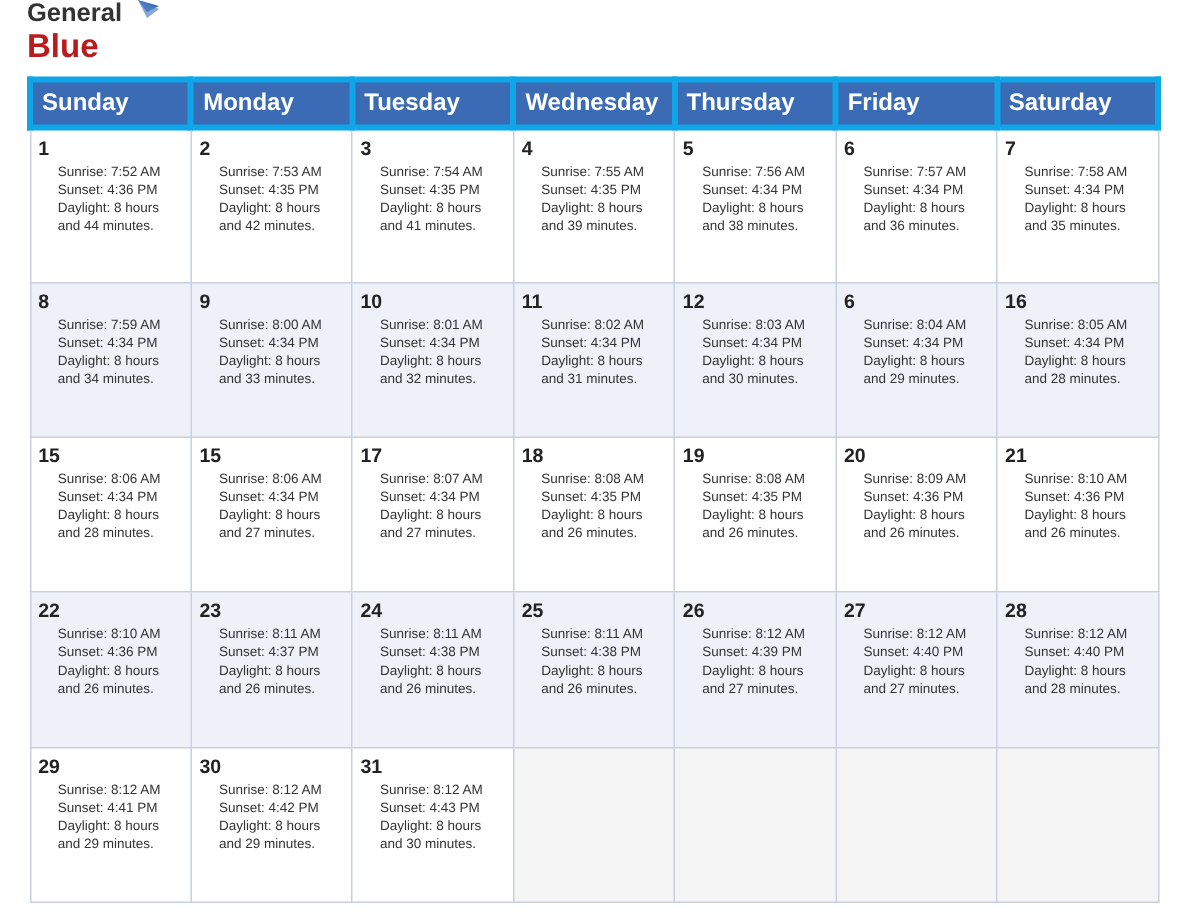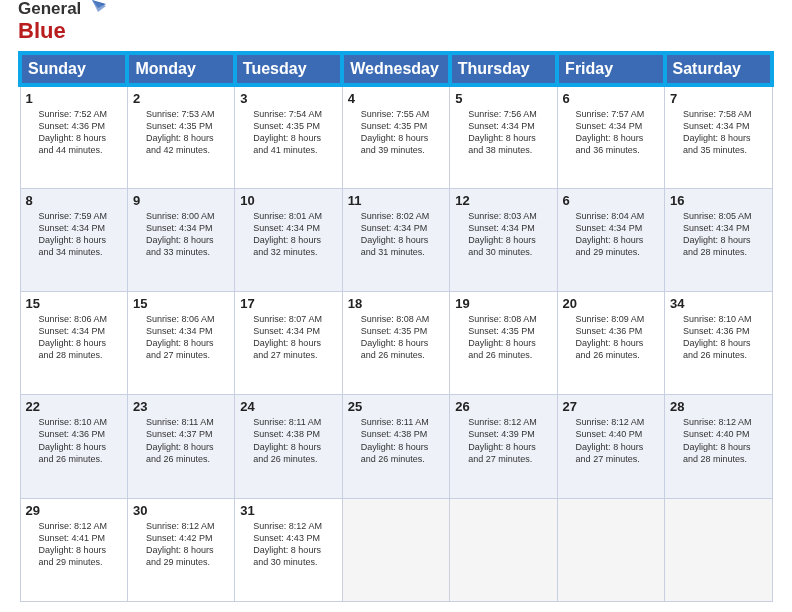--- a/index.html
+++ b/index.html
@@ -200,21 +200,21 @@
           </td>
           <td>
             <span class="day-number">19</span>
             <div class="day-info">Sunrise: 8:08 AM<br>Sunset: 4:35 PM<br>Daylight: 8 hours and 26 minutes.</div>
           </td>
           <td>
             <span class="day-number">20</span>
             <div class="day-info">Sunrise: 8:09 AM<br>Sunset: 4:36 PM<br>Daylight: 8 hours and 26 minutes.</div>
           </td>
           <td>
-            <span class="day-number">34</span>
+            <span class="day-number">21</span>
             <div class="day-info">Sunrise: 8:10 AM<br>Sunset: 4:36 PM<br>Daylight: 8 hours and 26 minutes.</div>
           </td>
         </tr>
         <tr>
           <td>
             <span class="day-number">22</span>
             <div class="day-info">Sunrise: 8:10 AM<br>Sunset: 4:36 PM<br>Daylight: 8 hours and 26 minutes.</div>
           </td>
           <td>
             <span class="day-number">23</span>

